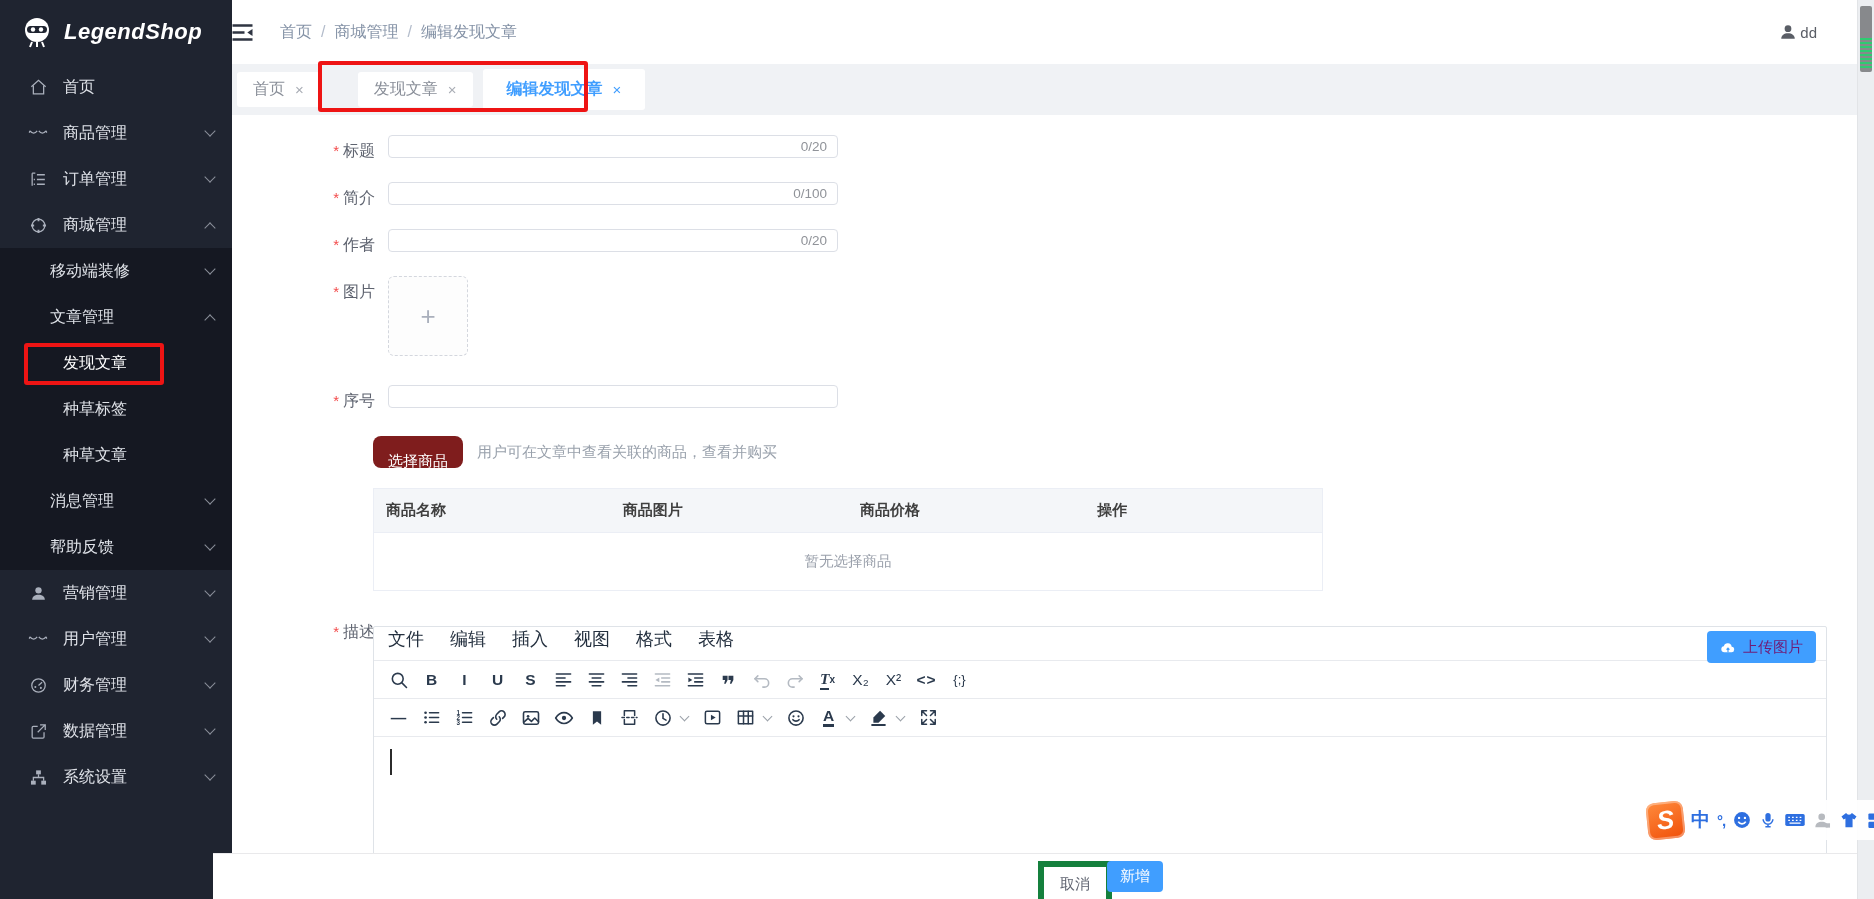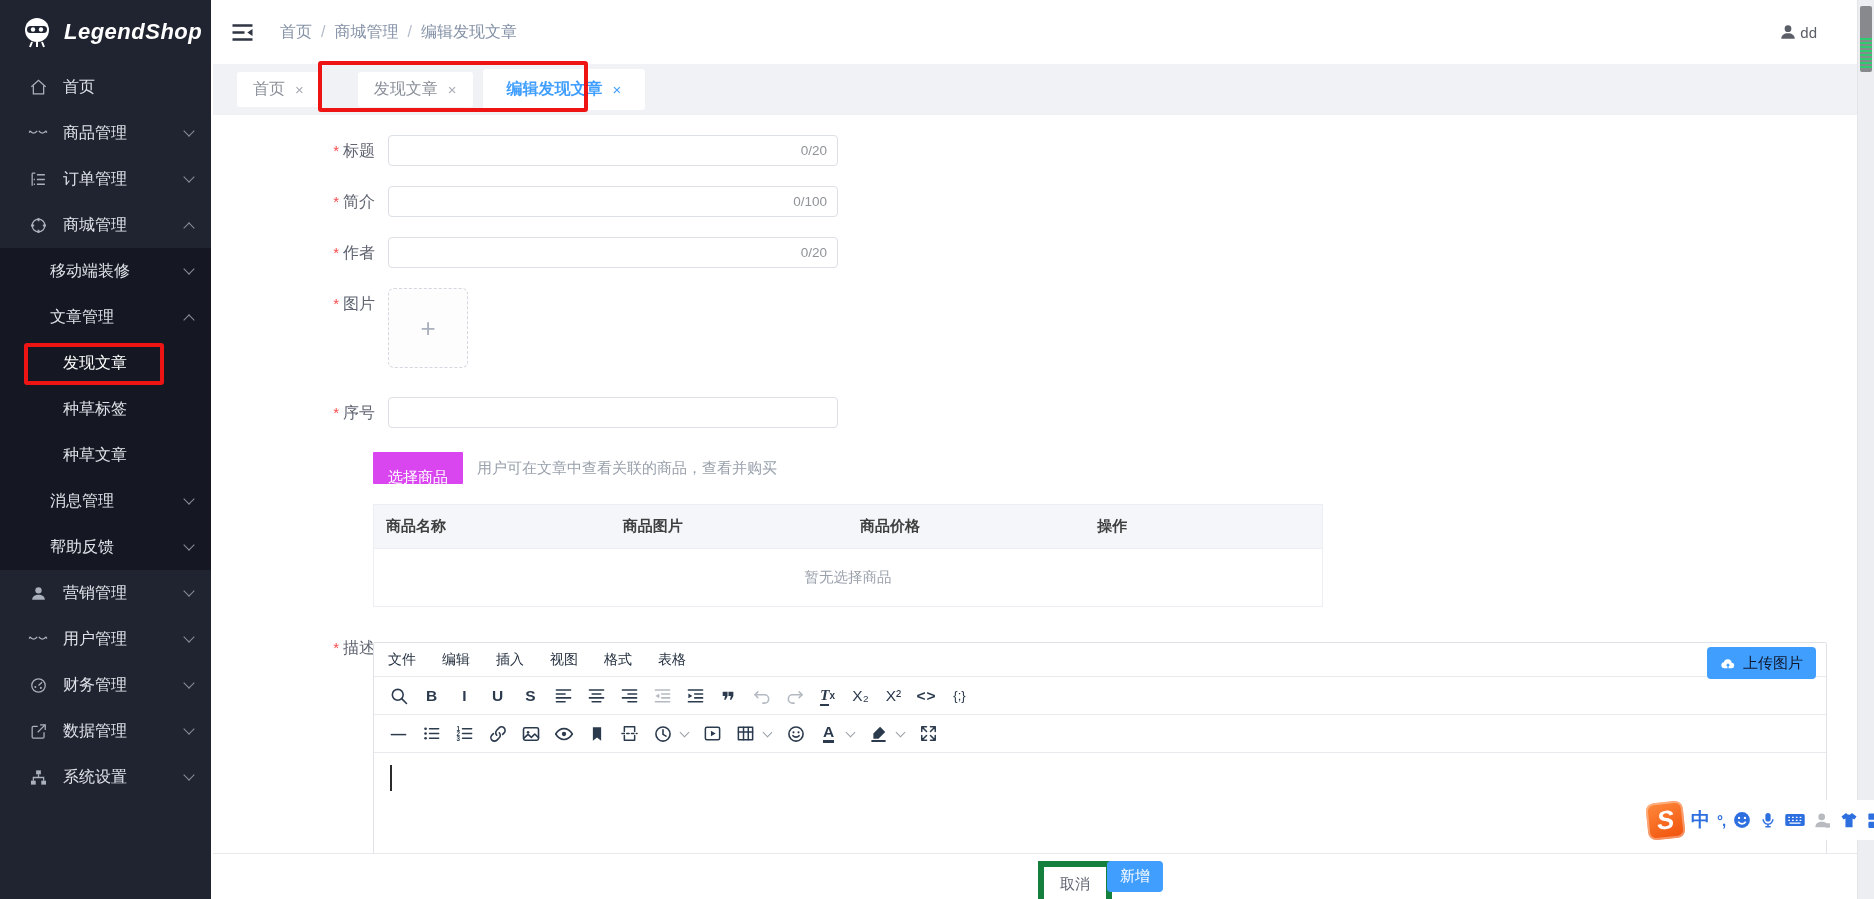--- a/index.html
+++ b/index.html
@@ -1,21 +1,21 @@
 <!DOCTYPE html>
 <html><head>
 <meta charset="utf-8">
 <style>
   * { margin:0; padding:0; box-sizing:border-box; }
   html,body { width:1874px; height:899px; }
   body { position:relative; overflow:hidden; background:#fff;
          font-family:"Liberation Sans","DejaVu Sans",sans-serif; color:#333; }
 
   
-  .sidebar { position:absolute; left:0; top:0; width:211px; height:899px; background:#1f2430; z-index:5; }
+  .sidebar { position:absolute; left:0; top:0; width:232px; height:899px; background:#1f2430; z-index:5; }
   .logo-row { height:64px; display:flex; align-items:center; padding-left:20px; gap:10px; }
   .logo-badge { width:34px; height:34px; flex:0 0 34px; }
   .logo-text { color:#fff; font-size:22px; font-weight:bold; font-style:italic; letter-spacing:.5px; }
   .s-item { height:46px; display:flex; align-items:center; padding:0 18px 0 28px;
             font-size:16px; color:#dfe2e8; cursor:pointer; }
   .s-icon { width:20px; height:20px; margin-right:15px; display:flex; align-items:center; justify-content:center; }
   .s-icon svg { stroke:#aab0bc; fill:none; stroke-width:1.6; }
   .s-icon svg .f { fill:#aab0bc; stroke:none; }
   .chev { width:8px; height:8px; border-right:1.5px solid #8a8f9a; border-bottom:1.5px solid #8a8f9a;
           transform:rotate(45deg); margin-left:auto; margin-top:-4px; }
@@ -44,53 +44,53 @@
   .tab.active { height:41px; color:#409eff; font-weight:bold; padding:0 24px; }
   .tab.active .x { color:#409eff; font-weight:normal; }
 
   
   .content { position:absolute; left:213px; top:115px; right:17px; bottom:46px; background:#fff;
              overflow:hidden; padding-top:20px; z-index:3; }
   .frow { display:flex; margin-bottom:20px; }
   .flabel { width:147px; flex:0 0 147px; text-align:right; padding-right:13px; font-size:16px;
             color:#5f6470; padding-top:6px; white-space:nowrap;margin-left:28px; }
   .req { color:#f34b4b; margin-right:4px; font-size:15px; }
-  .inp-wrap { width:450px; height:31px; border:1px solid #dcdfe6; border-radius:4px; background:#fff;
+  .inp-wrap { width:450px; height:23px; border:1px solid #dcdfe6; border-radius:4px; background:#fff;
               display:flex; align-items:center; padding:0 10px; }
   .inp-wrap input { flex:1; border:none; outline:none; font-size:15px; min-width:0; background:transparent; }
   .counter { color:#909399; font-size:13.5px; margin-left:8px; }
   .upload-box { width:80px; height:80px; border:1.5px dashed #d4d7de; border-radius:6px;
                 display:flex; align-items:center; justify-content:center; color:#aab0bc;
                 font-size:26px; font-weight:300; cursor:pointer; background:#fdfdfd; }
   .prod-row { margin-left:160px; display:flex; align-items:center; gap:14px; margin-bottom:20px; margin-top:4px; }
-  .btn-blue { background:#d946ef; color:#fff; border:none; border-radius:1px; height:29px;
+  .btn-blue { background:#7f1d1d; color:#fff; border:none; border-radius:8px; height:29px;
               padding:16px 15px; font-size:15px; cursor:pointer; font-family:inherit; }
   .hint { font-size:15px; color:#98a0ab; }
   .ptable { margin-left:160px; width:950px; border:1px solid #ebeef5; border-collapse:collapse; margin-bottom:25px; }
   .ptable th { background:#f4f6f9; text-align:left; font-size:15px; color:#404040; font-weight:bold;
                padding:12px 12px; border-bottom:1px solid #ebeef5; }
   .ptable td { text-align:center; font-size:14.5px; color:#9aa0ab; padding:19px 0; }
 
   
   .editor { margin-left:160px; width:1454px; border:1px solid #dfe3e8; border-radius:2px; position:relative; background:#fff; }
-  .menubar { height:34px; display:flex; align-items:center; padding-left:14px; gap:26px;
-             font-size:14px; color:#24303f; border-bottom:1px solid #e8eaee; }
+  .menubar { height:34px; display:flex; align-items:flex-start; padding-left:14px; gap:26px;
+             font-size:18px; color:#24303f; border-bottom:1px solid #e8eaee; }
   .menubar span { cursor:pointer; }
   .toolbar { display:flex; align-items:center; padding:3px 8px; border-bottom:1px solid #e8eaee; height:38px; }
   .ticon { min-width:33px; height:30px; display:flex; align-items:center; justify-content:center;
            color:#2b3a4d; font-size:15.5px; font-weight:bold; cursor:pointer; border-radius:3px; }
   .ticon svg { stroke:#2b3a4d; fill:none; stroke-width:1.9; stroke-linecap:round; stroke-linejoin:round; }
   .ticon svg .f { fill:#2b3a4d; stroke:none; }
   .ticon.dim, .ticon.dim svg { color:#b4bac2; }
   .ticon.dim svg { stroke:#b4bac2; }
   .ticon.dim svg .f { fill:#b4bac2; }
   .ticon .it { font-style:italic; font-family:"Liberation Serif","DejaVu Serif",serif; }
   .ddv { width:7px; height:7px; border-right:1.4px solid #9aa0a8; border-bottom:1.4px solid #9aa0a8;
          transform:rotate(45deg); margin:0 8px 2px 2px; }
-  .upload-btn { position:absolute; top:4px; right:10px; height:28px; background:#409eff; color:#0f172a;
+  .upload-btn { position:absolute; top:4px; right:10px; height:28px; background:#409eff; color:#701a75;
                 border:none; border-radius:4px; font-size:15px; padding:16px 13px; display:flex;
                 align-items:center; gap:7px; cursor:pointer; font-family:inherit; }
   .ed-body { height:160px; position:relative; }
   .caret { position:absolute; left:16px; top:12px; width:2px; height:26px; background:#2b2b2b; }
   .acolor { border-bottom:3px solid #2b3a4d; line-height:1; padding-bottom:1px; font-weight:bold; }
 
   
   .footerbar { position:absolute; left:213px; right:17px; bottom:0; height:46px; background:#fff;
                border-top:1px solid #e9e9eb; z-index:20; }
   .btn-cancel { position:absolute; left:825px; top:7px; height:46px; padding:0 16px; background:#fff;

